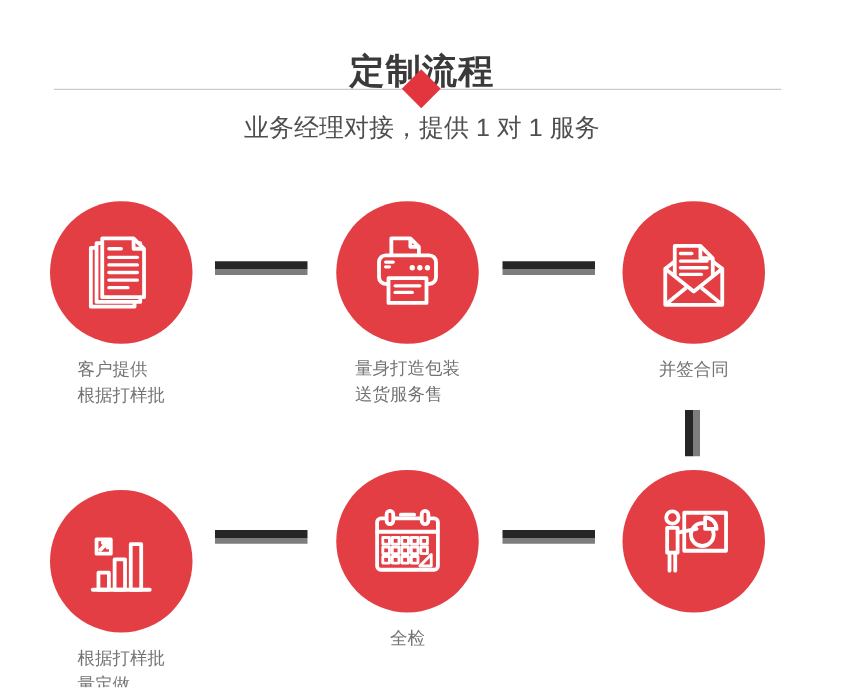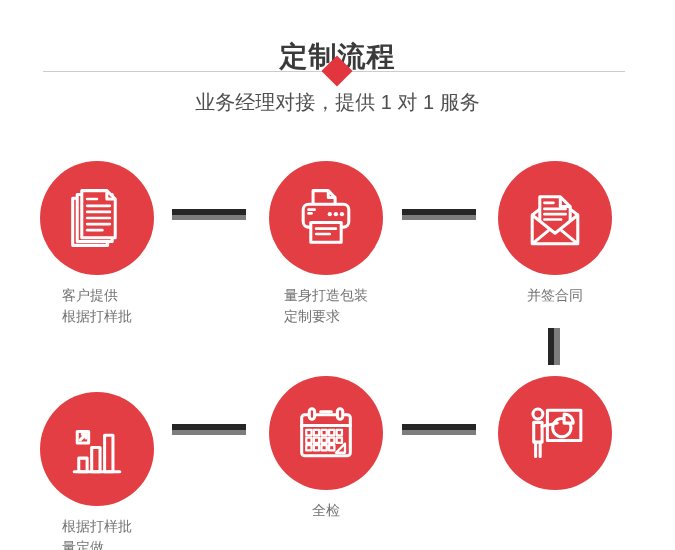--- a/index.html
+++ b/index.html
@@ -104,21 +104,21 @@
         </g>
         <g fill="#fff" stroke="none">
           <circle cx="55" cy="45" r="2.8"></circle>
             <circle cx="63" cy="45" r="2.8"></circle>
             <circle cx="71" cy="45" r="2.8"></circle>
         </g>
       </svg>
     </div>
     <div class="label">
       <span>量身打造包装</span>
-      <span>定制要求</span>
+      <span>送货服务售</span>
     </div>
   </div>
 
   <div class="step pos-3">
     <div class="circle">
       <svg viewBox="0 0 100 100">
         <g stroke="#fff" stroke-width="4" stroke-linejoin="round">
           <path d="M20 46 L33 36 M80 46 L67 36" fill="none"></path>
           <path d="M30 62 V22 h27 l13 13 V62" fill="#e23e43"></path>
           <path d="M57 22 v13 h13" fill="none"></path>

